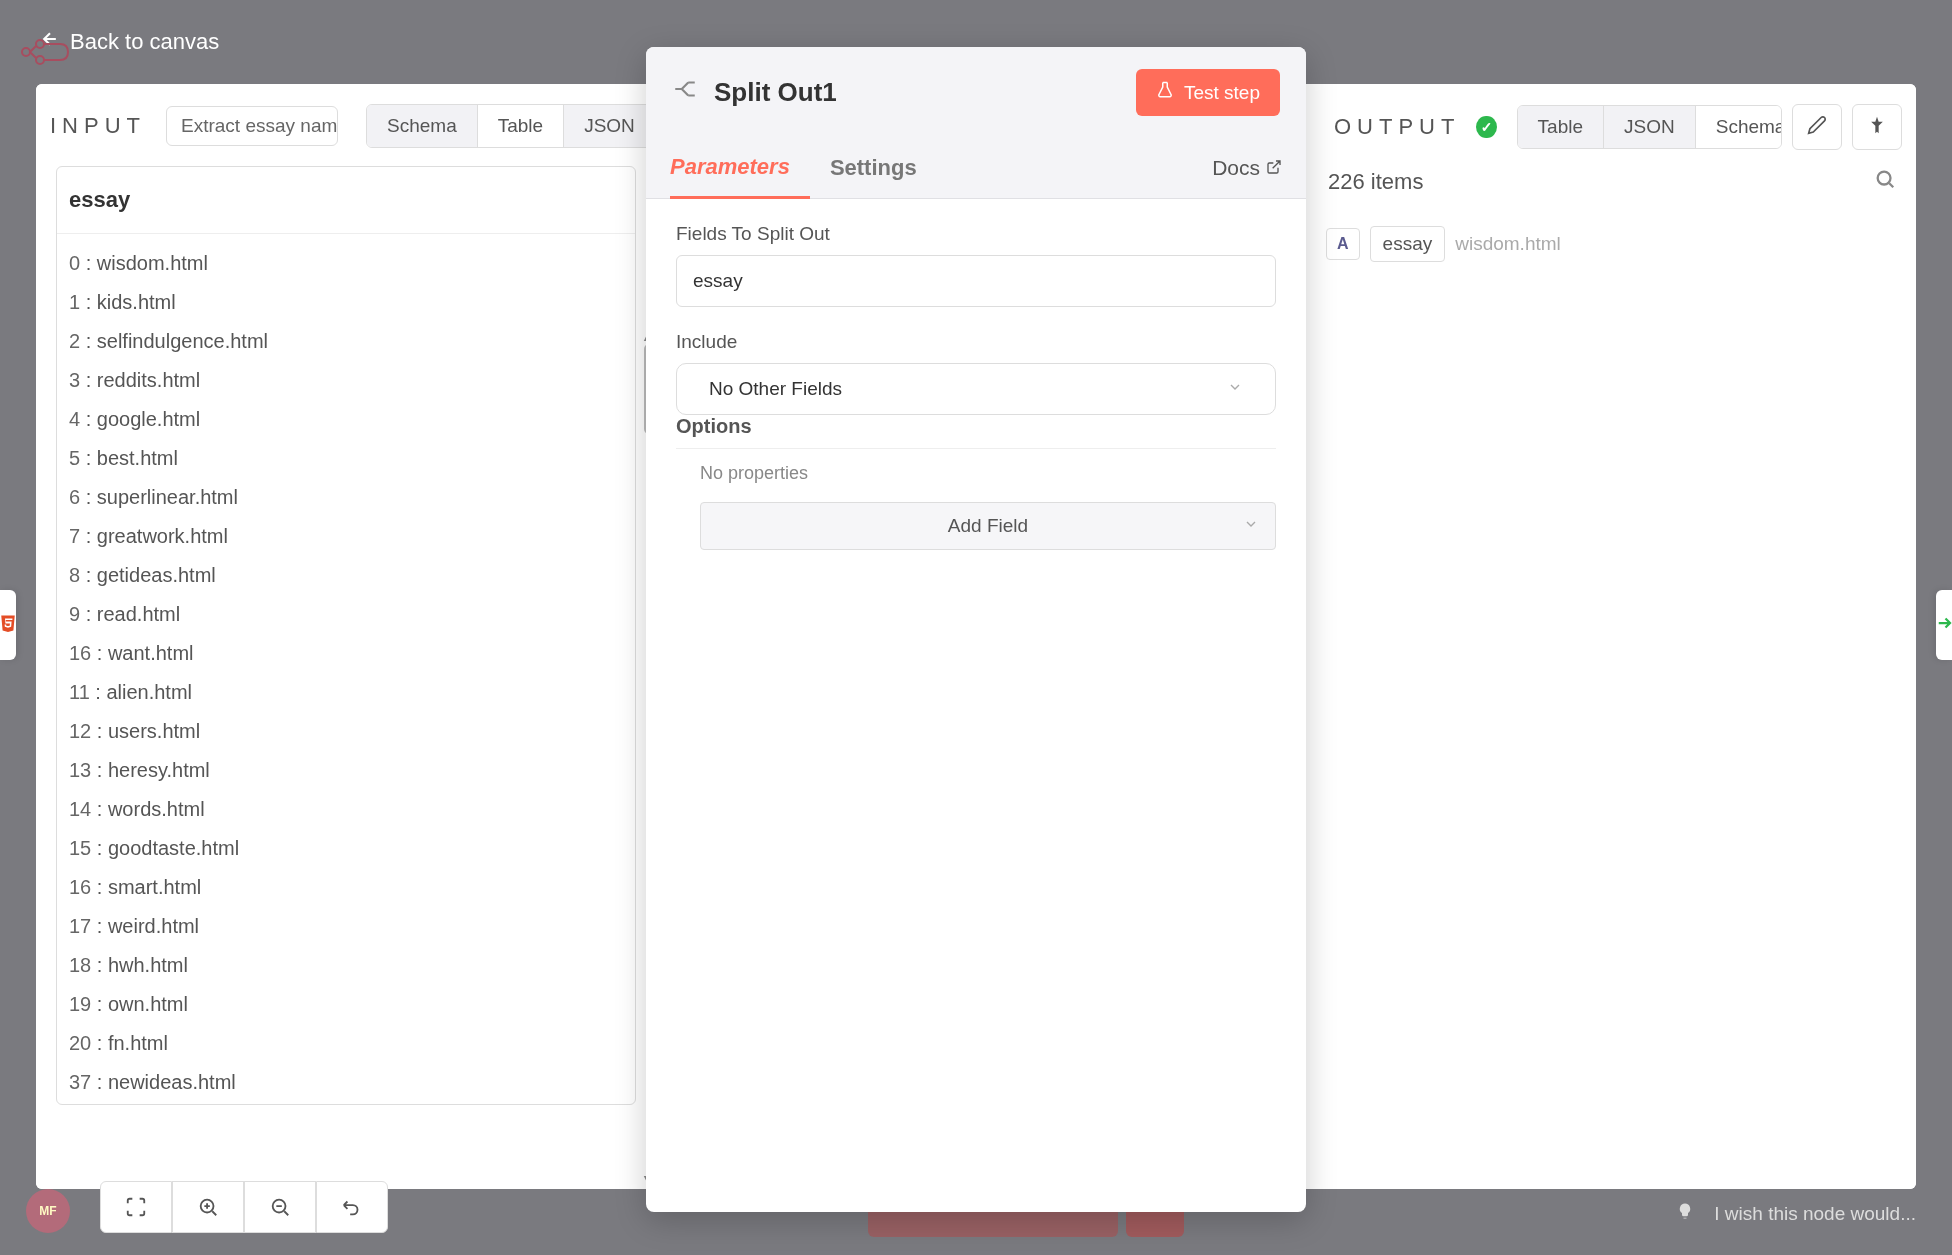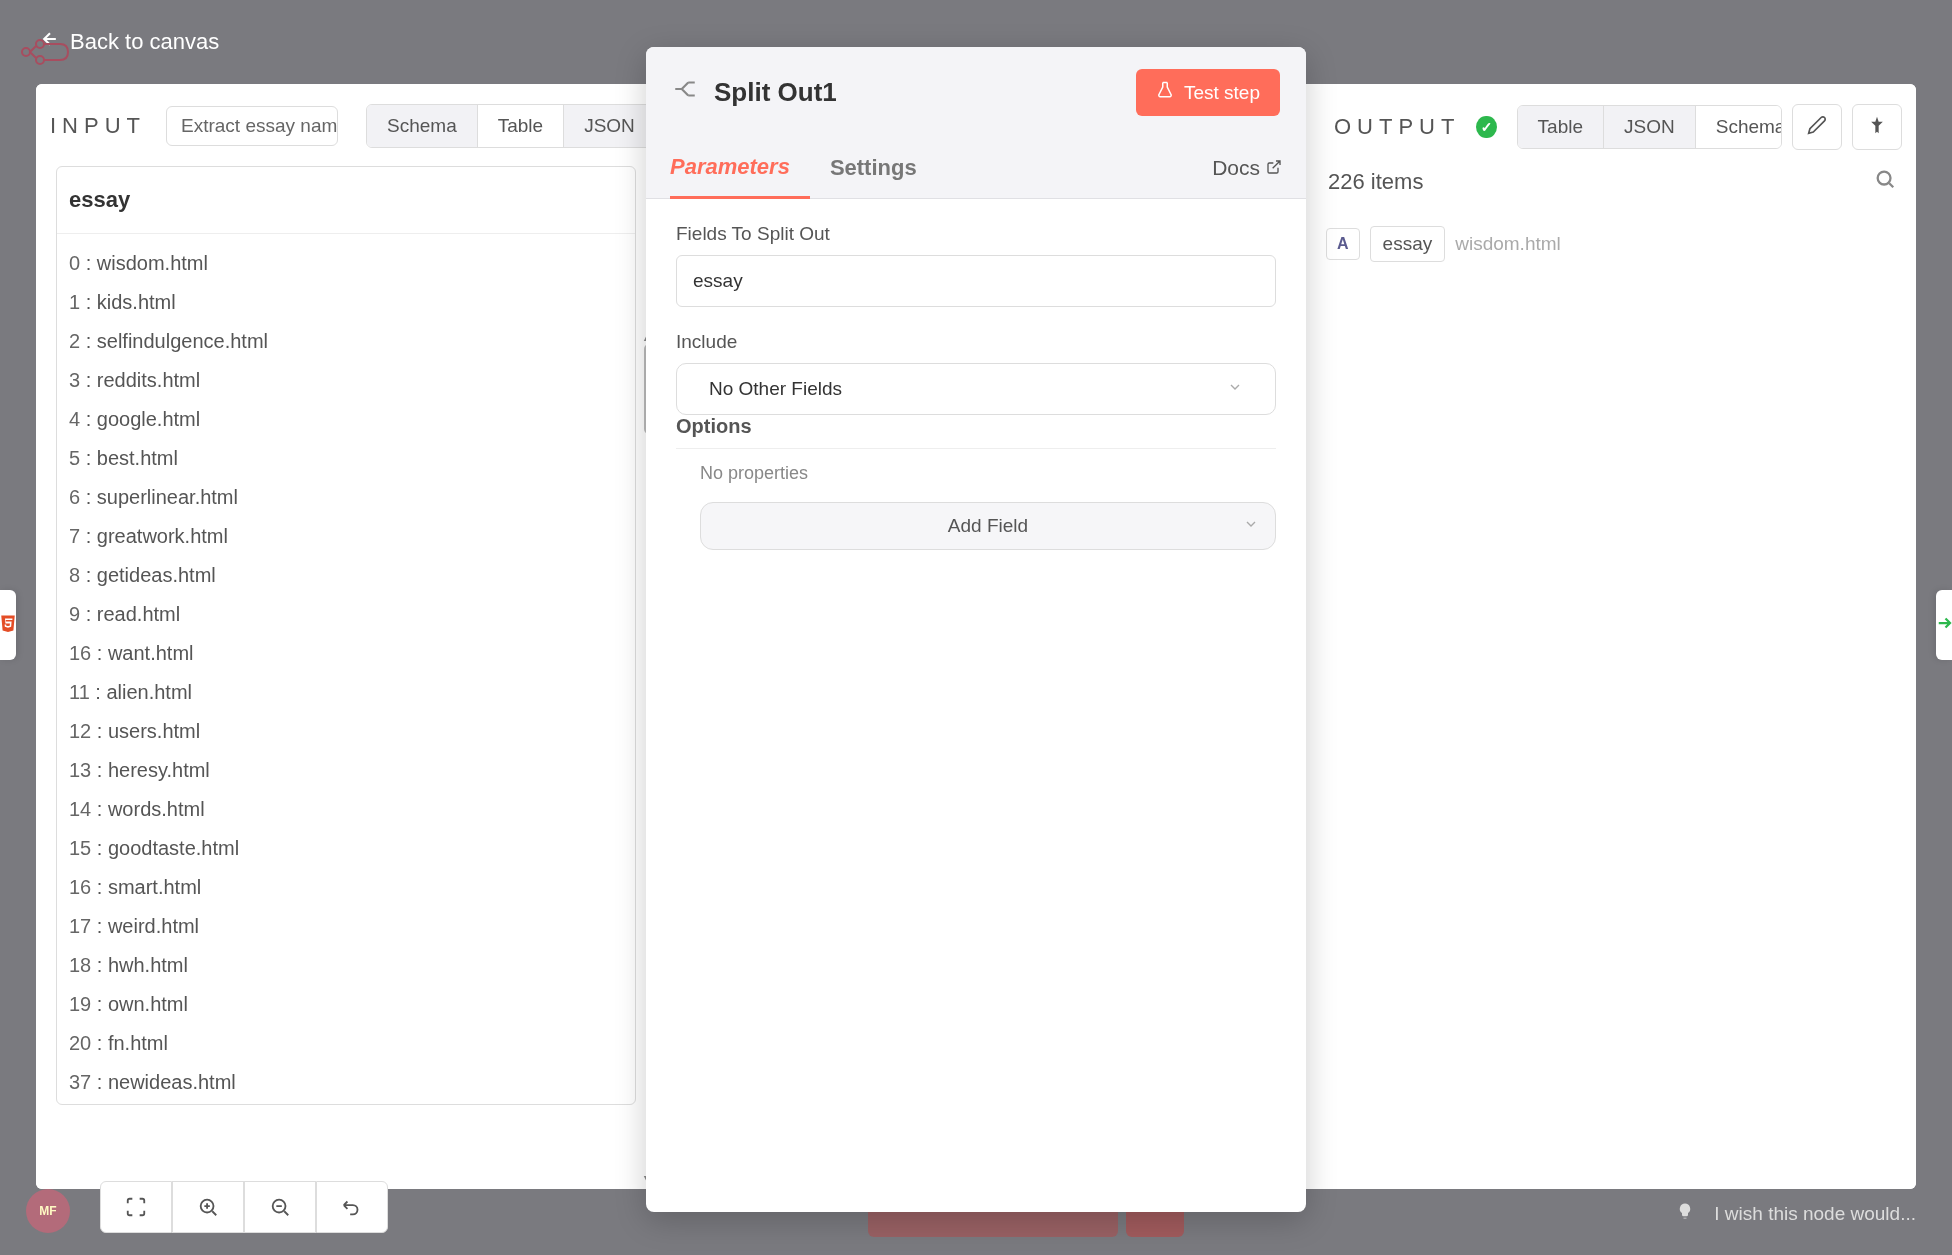--- a/index.html
+++ b/index.html
@@ -48,21 +48,21 @@
     .center-tab + .center-tab { margin-left: 20px; }
     .docs-link { margin-left: auto; color: #555; font-size: 21px; display: flex; align-items: center; gap: 6px; }
     
     .form-area { padding: 24px 30px; }
     .form-label { font-size: 19px; color: #555; margin-bottom: 10px; }
     .form-input { width: 100%; border: 1px solid #ddd; border-radius: 6px; padding: 14px 16px; font-size: 19px; color: #333; margin-bottom: 24px; }
     .form-select { width: 100%; border: 1px solid #ddd; border-radius: 10px; padding: 14px 32px; font-size: 19px; color: #333; display: flex; justify-content: space-between; align-items: center; background: white; }
     .chevron-down { color: #aaa; }
     .section-head { font-size: 20px; font-weight: 600; color: #555; margin-bottom: 14px; padding-bottom: 10px; border-bottom: 1px solid #eee; }
     .sub-text { font-size: 18px; color: #888; margin: 14px 0 18px 24px; }
-    .add-field-btn { width: calc(100% - 24px); margin-left: 24px; border: 1px solid #ddd; border-radius: 13px; padding: 12px 16px; font-size: 19px; color: #555; background: #f6f6f8; display: flex; justify-content: center; align-items: center; gap: 12px; position: relative; }
+    .add-field-btn { width: calc(100% - 24px); margin-left: 24px; border: 1px solid #ddd; border-radius: 4px; padding: 12px 16px; font-size: 19px; color: #555; background: #f6f6f8; display: flex; justify-content: center; align-items: center; gap: 12px; position: relative; }
     .add-field-btn .chevron-down { position: absolute; right: 16px; }
     
     .output-panel { position: absolute; right: 0; top: 0; width: 610px; bottom: 0; background: white; border-radius: 0 6px 6px 0; padding: 20px 0 0 0; }
     .output-header { display: flex; align-items: center; gap: 10px; padding: 0 14px; margin-bottom: 18px; }
     .check-indicator { width: 22px; height: 22px; background: #2db84d; border-radius: 50%; display: flex; align-items: center; justify-content: center; color: white; font-size: 14px; font-weight: bold; }
     .action-btn { border: 1px solid #ddd; border-radius: 6px; padding: 10px 14px; background: white; color: #555; }
     
     .schema-row { display: flex; align-items: center; gap: 10px; padding: 0 20px; margin-top: 16px; }
     .schema-type-badge { border: 1px solid #ddd; border-radius: 4px; padding: 6px 10px; font-size: 16px; font-weight: 600; color: #5b5b8f; }
     .schema-key { border: 1px solid #ddd; border-radius: 4px; padding: 6px 12px; font-size: 19px; color: #555; background: white; }

